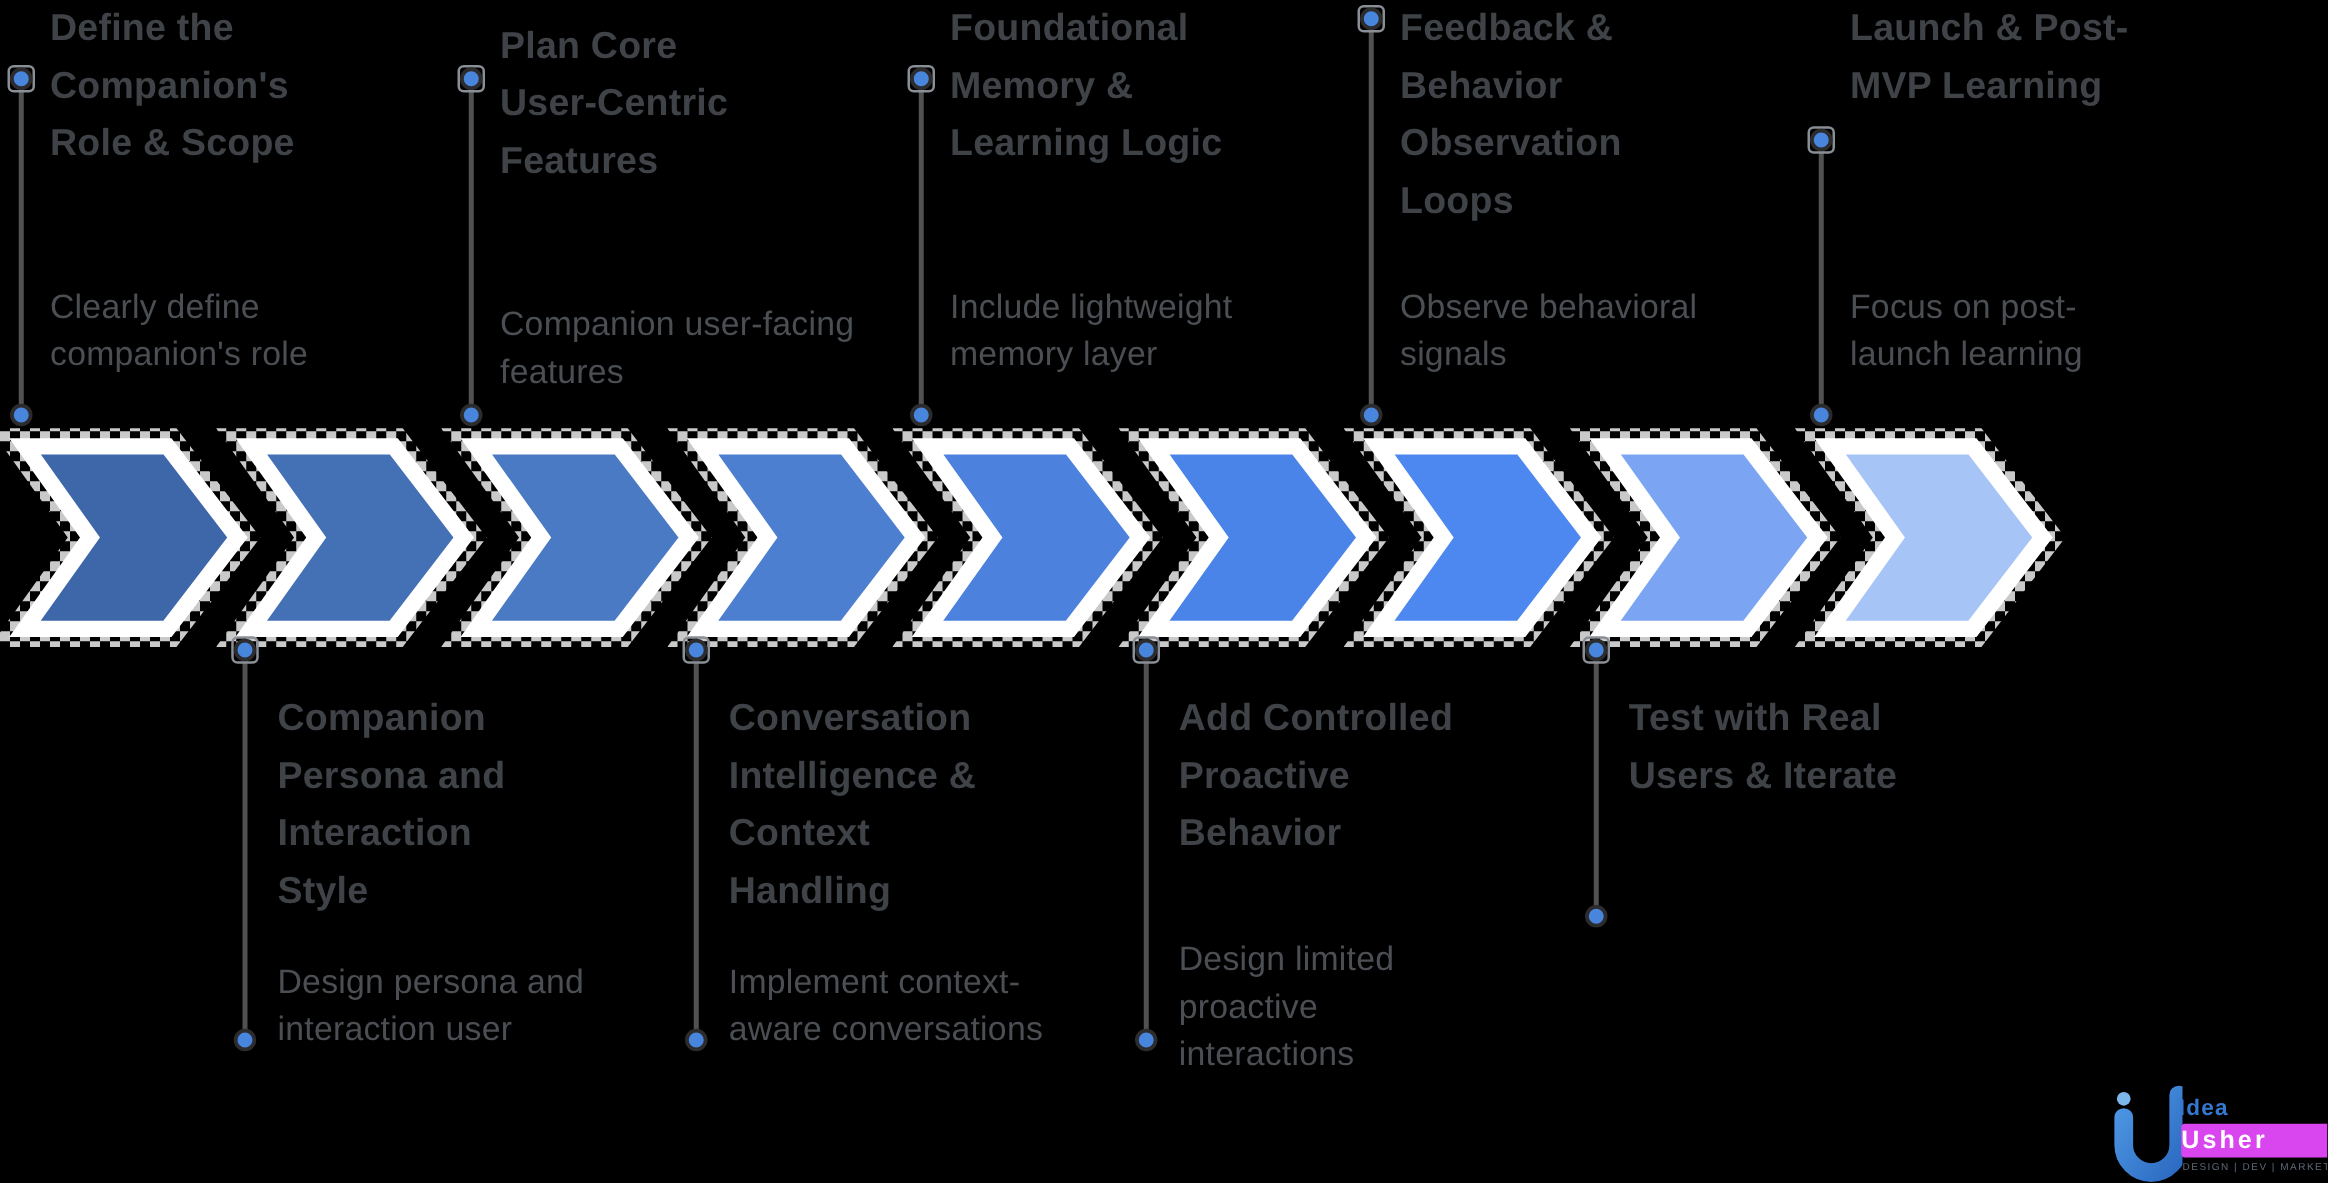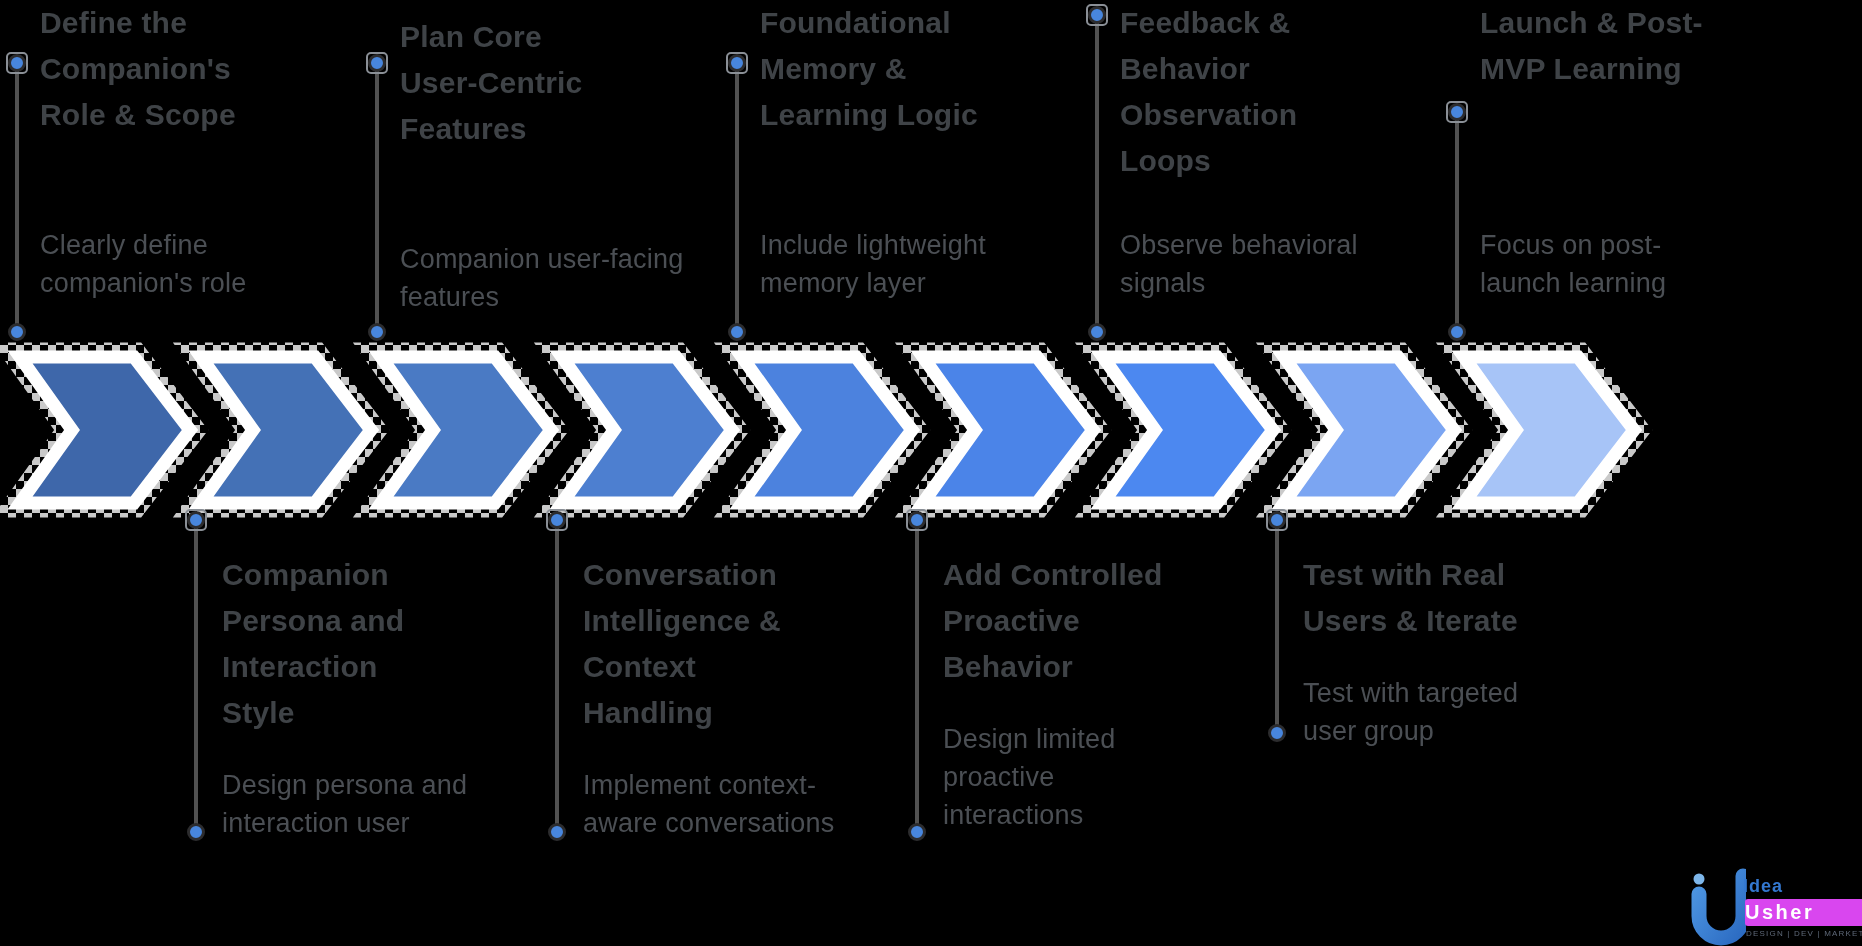--- a/index.html
+++ b/index.html
@@ -185,37 +185,35 @@
 Intelligence &amp;
 Context
 Handling</div>
         <div class="step-subtitle">Implement context-
 aware conversations</div>
       </div>
       <div class="conn-line" style="left: 915px; top: 520px; height: 312px;"></div>
       <div class="conn-handle" style="left: 917px; top: 520px;"></div>
       <div class="conn-dot" style="left: 917px; top: 520px;"></div>
       <div class="conn-dot" style="left: 917px; top: 832px;"></div>
-      <div class="step-block" style="left: 943px; top: 552px; width: 330px;">
+      <div class="step-block" style="left: 943px; top: 552px; width: 330px; gap: 28px;">
         <div class="step-title">Add Controlled
 Proactive
 Behavior</div>
         <div class="step-subtitle">Design limited
 proactive
 interactions</div>
       </div>
       <div class="conn-line" style="left: 1275px; top: 520px; height: 213px;"></div>
       <div class="conn-handle" style="left: 1277px; top: 520px;"></div>
       <div class="conn-dot" style="left: 1277px; top: 520px;"></div>
       <div class="conn-dot" style="left: 1277px; top: 733px;"></div>
       <div class="step-block" style="left: 1303px; top: 552px; width: 330px;">
         <div class="step-title">Test with Real
 Users &amp; Iterate</div>
-        <div class="step-subtitle">Test with targeted
-user group</div>
       </div>
     </div>
 
   <div id="logo">
     <svg width="60" height="80" style="position:absolute;left:0;top:0">
       <circle cx="13" cy="13" r="5.5" fill="#7db6ea"></circle>
       <path d="M13,28 v22 a22,22 0 0 0 44,0 V10" stroke="url(#uGrad)" stroke-width="15" fill="none" stroke-linecap="round"></path>
     </svg>
     <div class="idea-word">Idea</div>
     <div class="usher-box">

